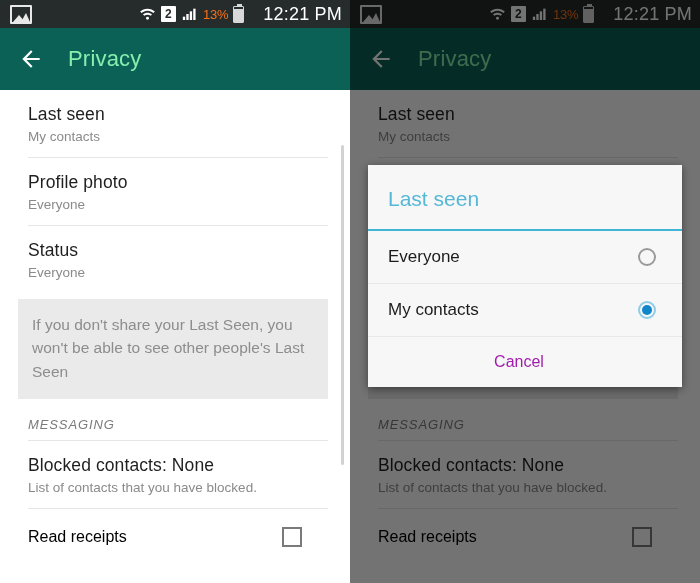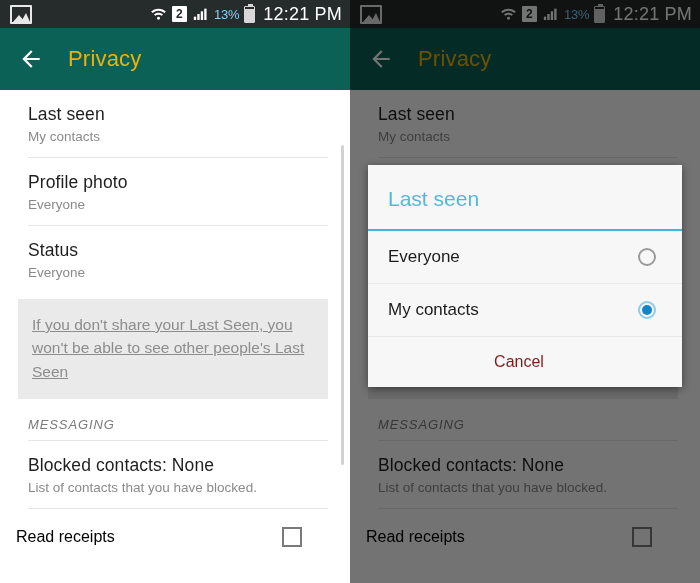--- a/index.html
+++ b/index.html
@@ -69,53 +69,53 @@
     width: 15px; height: 16px;
     background: #ffffff;
     color: #262b2b;
     font-size: 12px;
     font-weight: bold;
     line-height: 16px;
     text-align: center;
     border-radius: 1px;
   }
   .signal-icon { width: 17px; height: 16px; display: block; }
-  .batt-pct { font-size: 13px; color: #7dd3fc; letter-spacing: -0.2px; }
+  .batt-pct { font-size: 13px; color: #f97316; letter-spacing: -0.2px; }
   .battery {
     width: 11px; height: 17px;
     border: 1px solid #d8d8d8;
     border-radius: 1px;
     position: relative;
     box-sizing: border-box;
     background: linear-gradient(to top, #d8d8d8 0%, #d8d8d8 88%, transparent 88%);
   }
   .battery::before {
     content:"";
     position:absolute; top:-3px; left:3px;
     width:5px; height:2px; background:#d8d8d8;
   }
   .clock {
     font-size: 18px;
     color: #ffffff;
-    margin-left: 3px;
+    margin-left: 14px;
     letter-spacing: 0.2px;
   }
 
   
   .appbar {
     height: 62px;
     background: #0c6157;
     display: flex;
     align-items: center;
     padding-left: 18px;
     box-sizing: border-box;
   }
   .back-arrow { width: 26px; height: 26px; display:block; }
   .appbar-title {
-    color: #eab308;
+    color: #86efac;
     font-size: 22px;
     margin-left: 24px;
     letter-spacing: 0.2px;
   }
 
   
   .content {
     position: relative;
     height: 493px;
     background: #ffffff;
@@ -141,34 +141,33 @@
     margin-left: 28px;
     margin-right: 22px;
   }
   .notice {
     background: #eaeaea;
     margin: 6px 22px 0 18px;
     padding: 14px 16px 16px 14px;
     color: #8d8d8d;
     font-size: 15.5px;
     line-height: 1.5;
-    text-decoration: underline;
   }
   .section-header {
     padding: 18px 22px 8px 28px;
     font-size: 13px;
     color: #7b7b7b;
     letter-spacing: 0.9px;
     font-style: italic;
   }
   .row-check {
     display: flex;
     align-items: center;
     justify-content: space-between;
-    padding: 18px 48px 18px 16px;
+    padding: 18px 48px 18px 28px;
   }
   .checkbox {
     width: 20px;
     height: 20px;
     border: 2px solid #7a7a7a;
     box-sizing: border-box;
     background: #ffffff;
   }
   .scrollbar {
     position: absolute;
@@ -232,21 +231,21 @@
     left: 50%; top: 50%;
     transform: translate(-50%,-50%);
     width: 10px; height: 10px;
     border-radius: 50%;
     background: #1186c8;
   }
   .dialog-cancel {
     text-align: center;
     padding: 16px 12px 16px 0;
     font-size: 16px;
-    color: #7f1d1d;
+    color: #a21caf;
   }
 </style>
 </head>
 <body>
 
 <div class="screens">
 
   <div class="phone">
 
     <div class="statusbar">

